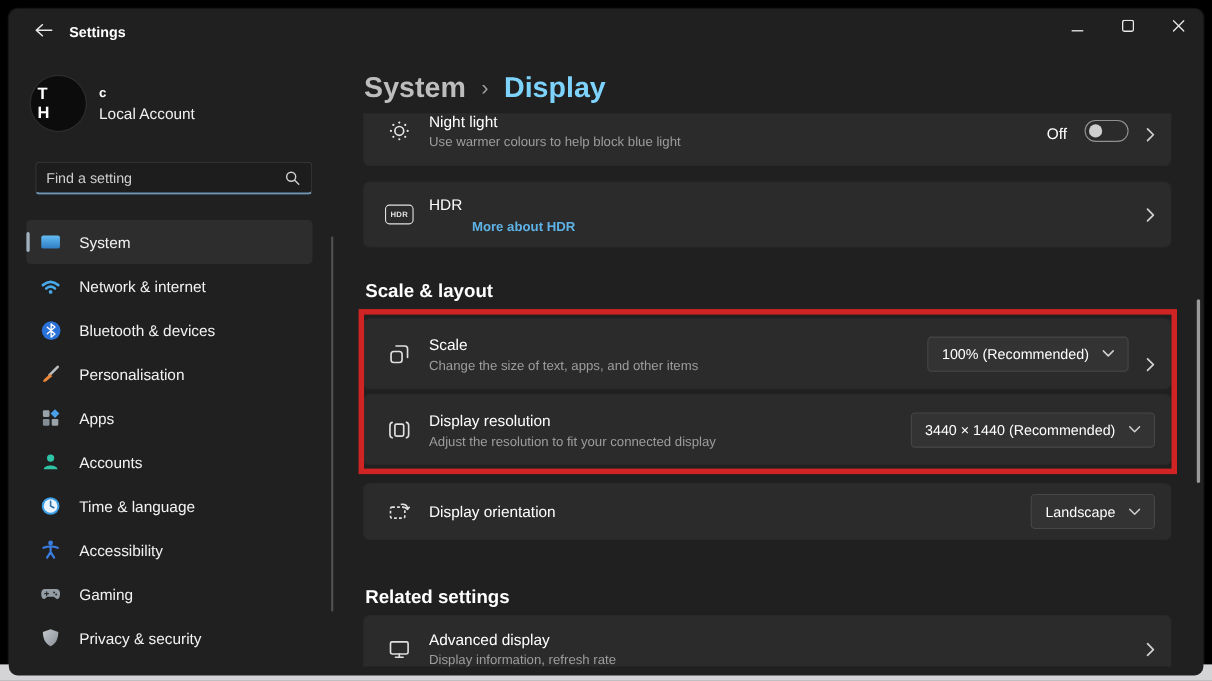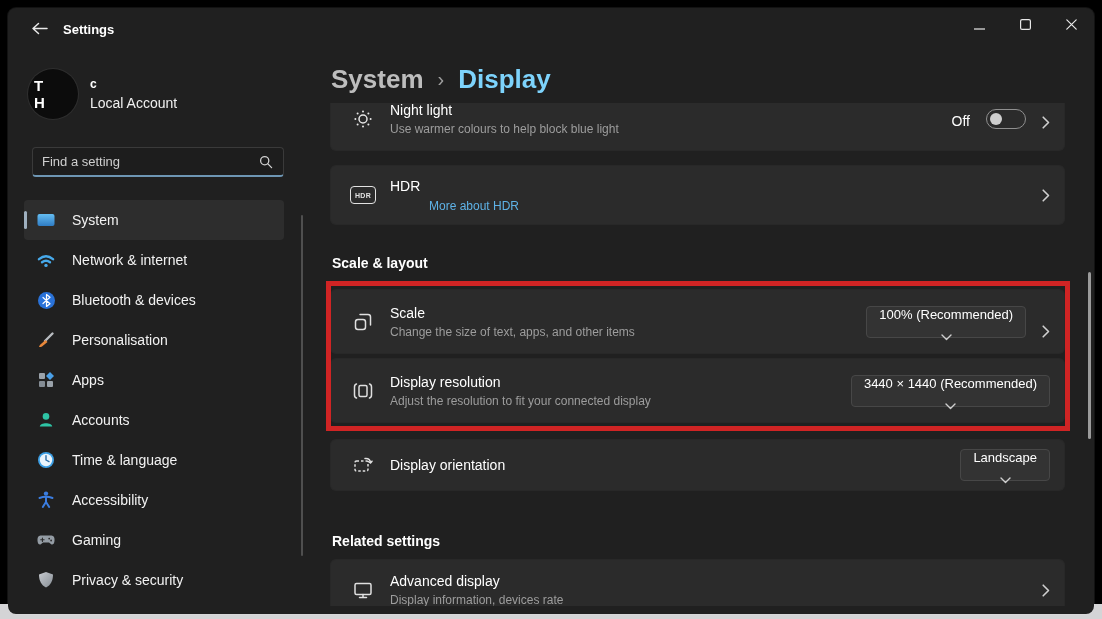--- a/index.html
+++ b/index.html
@@ -71,28 +71,28 @@
     position:absolute; left:8px; width:733px;
     background:#2b2b2b; border-radius:5px;
     display:flex; align-items:center; padding:0 14px 0 19px;
     box-shadow:0 0 0 1px rgba(255,255,255,0.04);
     cursor:pointer;
   }
   .card-icon { width:26px; height:26px; display:flex; align-items:center; justify-content:center; flex:0 0 26px; }
   .card-text { margin-left:14px; margin-right:auto; }
   .card-title { font-size:14px; color:#fff; line-height:18px; }
   .card-sub { font-size:12px; color:#9d9d9d; line-height:16px; margin-top:2px; }
-  .card-link { font-size:12px; font-weight:400; color:#5eb2e6; line-height:16px; margin-top:3px; cursor:pointer;padding-left:39px; }
+  .card-link { font-size:12px; font-weight:700; color:#5eb2e6; line-height:16px; margin-top:3px; cursor:pointer;padding-left:39px; }
   .card-right { display:flex; align-items:flex-end; gap:16px; }
 
-  .section-label { position:absolute; left:9px; font-size:14px; font-weight:600; color:#fff; }
+  .section-label { position:absolute; left:9px; font-size:17px; font-weight:600; color:#fff; }
 
   .dropdown {
     height:32px; background:#333333; border:1px solid #474747; border-radius:4px;
-    display:flex; align-items:center; padding:0 12px; gap:12px; cursor:pointer;flex-direction:column;
+    display:flex; align-items:center; padding:0 12px; gap:12px; cursor:pointer;
   }
   .dropdown-value { font-size:13px; color:#fff; white-space:nowrap; }
 
   .toggle-off { width:40px; height:20px; border:1px solid #909090; border-radius:10px; position:relative; cursor:pointer; }
   .toggle-knob { position:absolute; left:3px; top:3px; width:12px; height:12px; border-radius:50%; background:#cfcfcf; }
   .toggle-label { font-size:14px; color:#fff; }
 
   .hdr-badge { width:26px; height:18px; border:1.6px solid #e2e2e2; border-radius:4px;
                display:flex; align-items:center; justify-content:center;
                font-size:7px; font-weight:bold; color:#e2e2e2; letter-spacing:0.3px; }
@@ -413,21 +413,21 @@
 
     <div class="card" style="top:457px; height:60px;">
       <span class="card-icon">
         <svg width="22" height="22" viewBox="0 0 22 22">
             <rect x="3" y="4.5" width="16" height="11" rx="1.5" stroke="#e0e0e0" stroke-width="1.5" fill="none"></rect>
             <path d="M11 15.5 V18 M7.5 18.5 H14.5" stroke="#e0e0e0" stroke-width="1.5" stroke-linecap="round"></path>
           </svg>
       </span>
       <span class="card-text">
         <div class="card-title">Advanced display</div>
-        <div class="card-sub">Display information, devices rate</div>
+        <div class="card-sub">Display information, refresh rate</div>
       </span>
       <span class="card-right">
         <span class="chev">
             <svg width="8" height="13" viewBox="0 0 8 13">
               <path d="M1.2 1.2 L6.5 6.5 L1.2 11.8" stroke="#d0d0d0" stroke-width="1.6" fill="none" stroke-linecap="round" stroke-linejoin="round"></path>
             </svg>
           </span>
       </span>
     </div>
 

